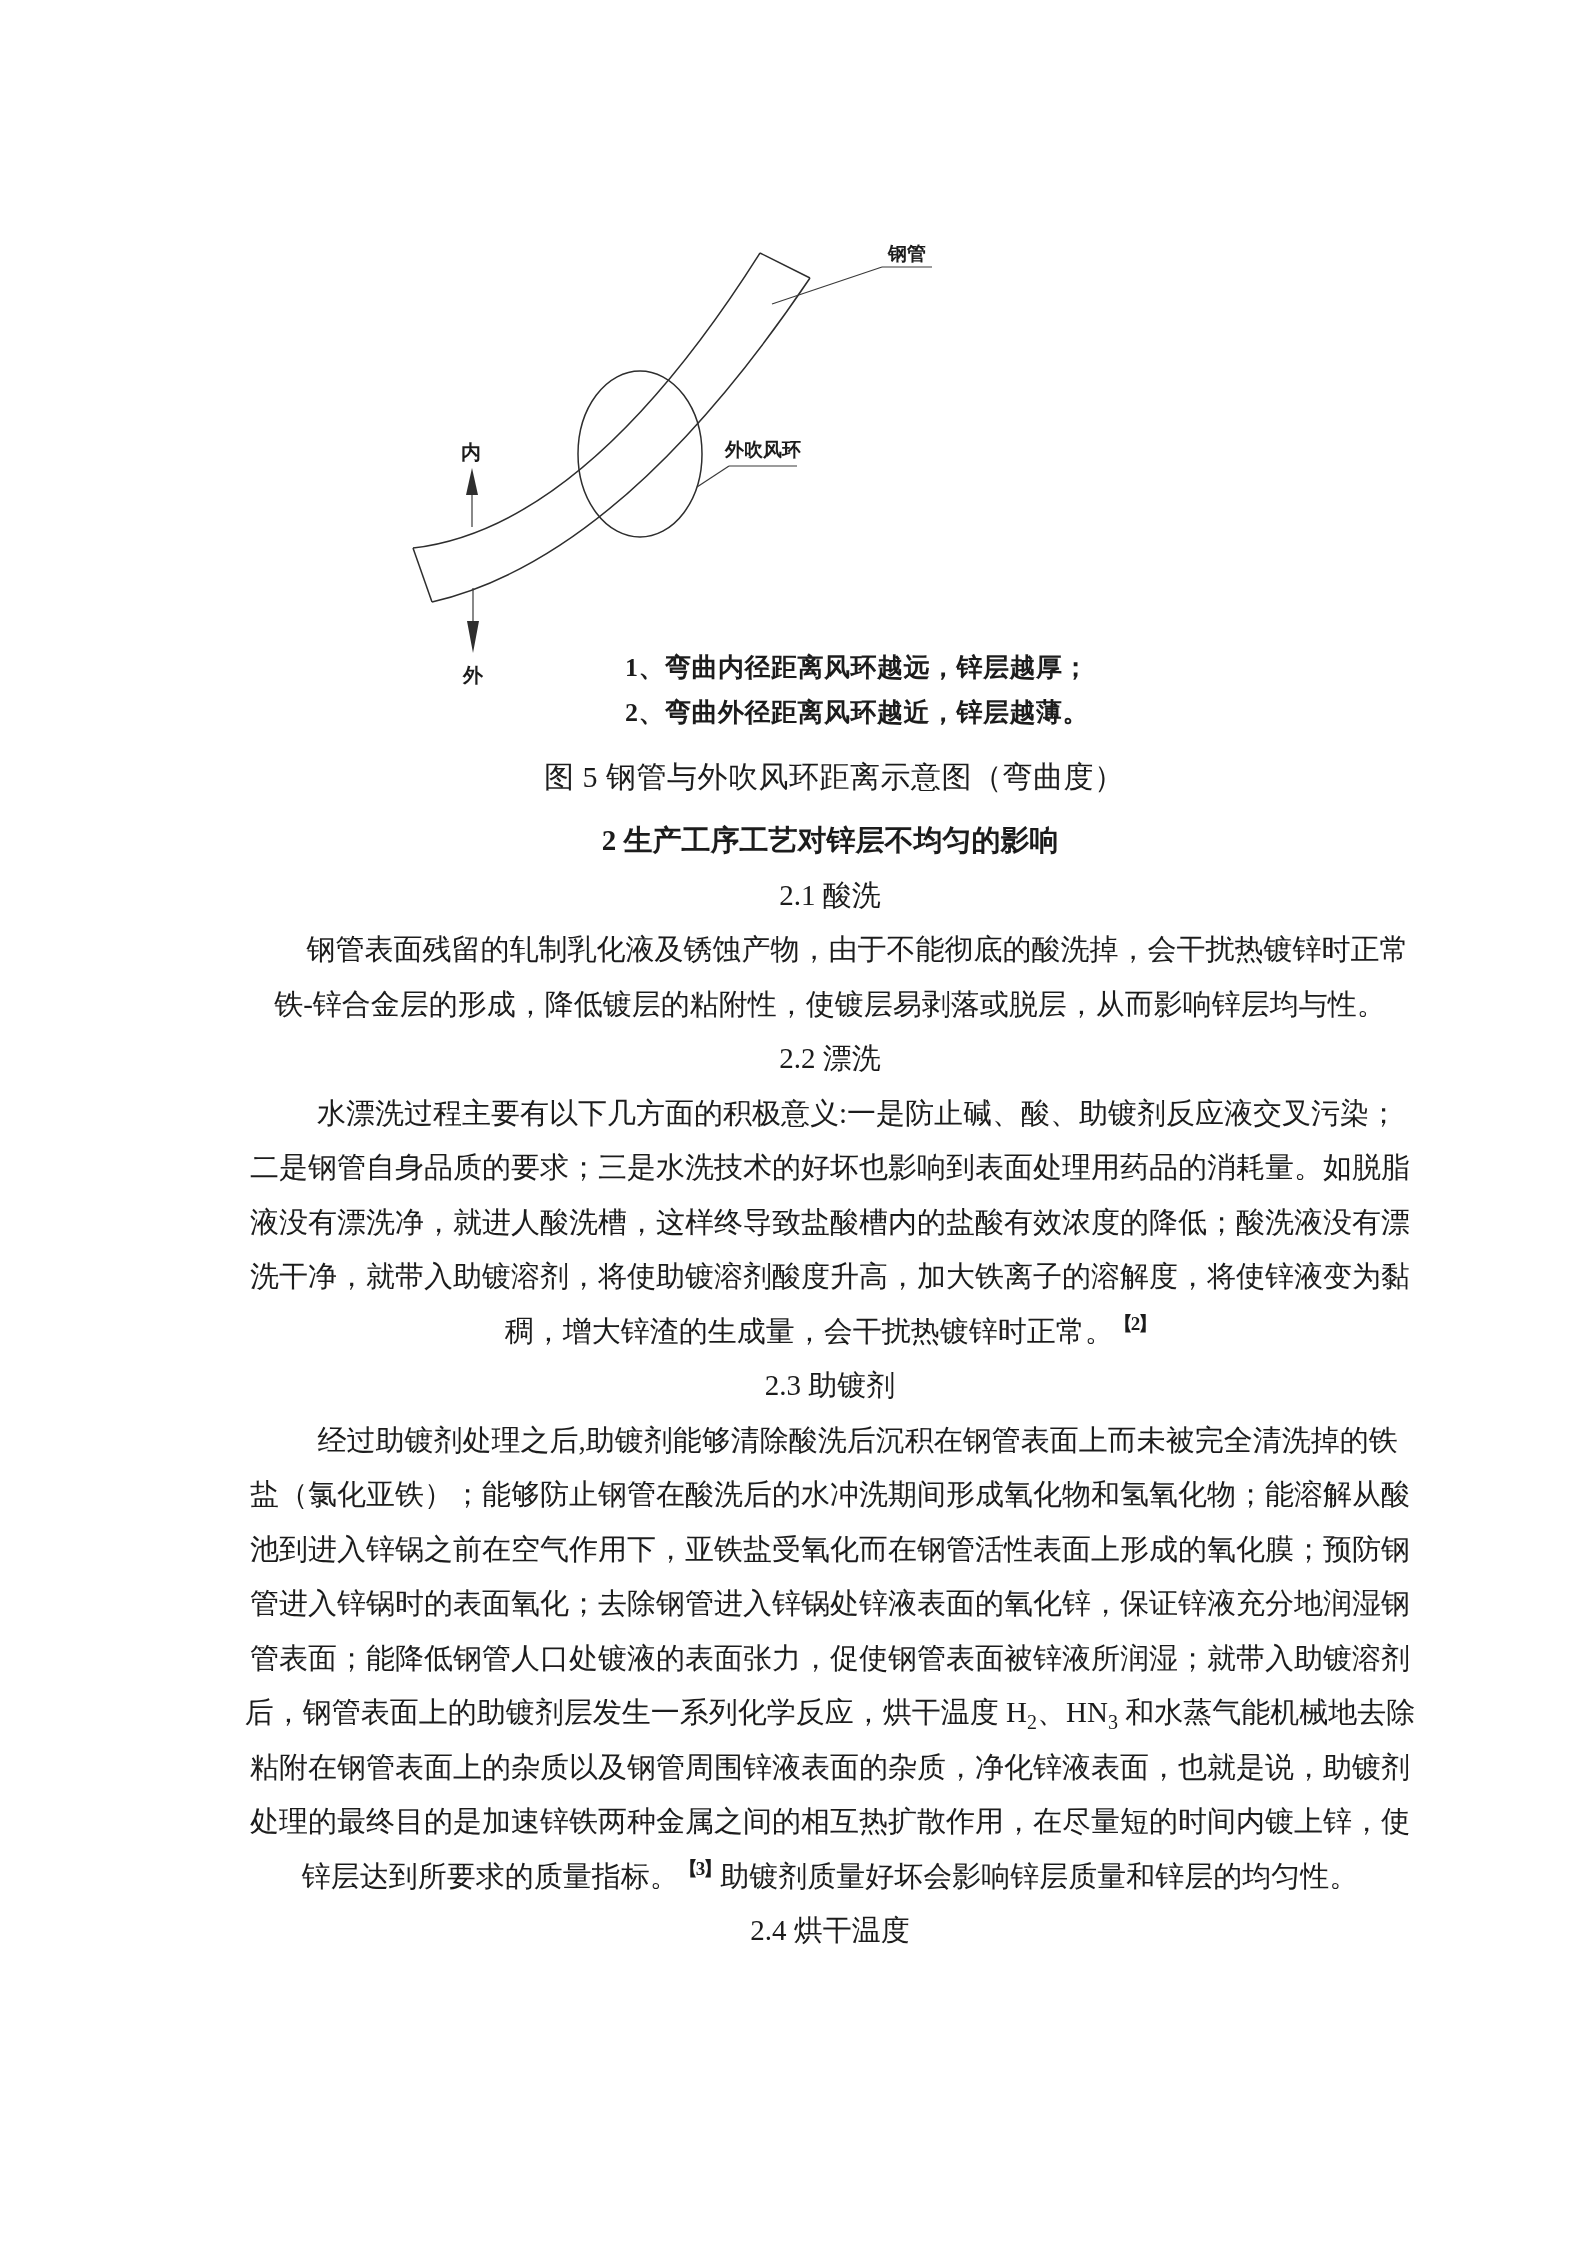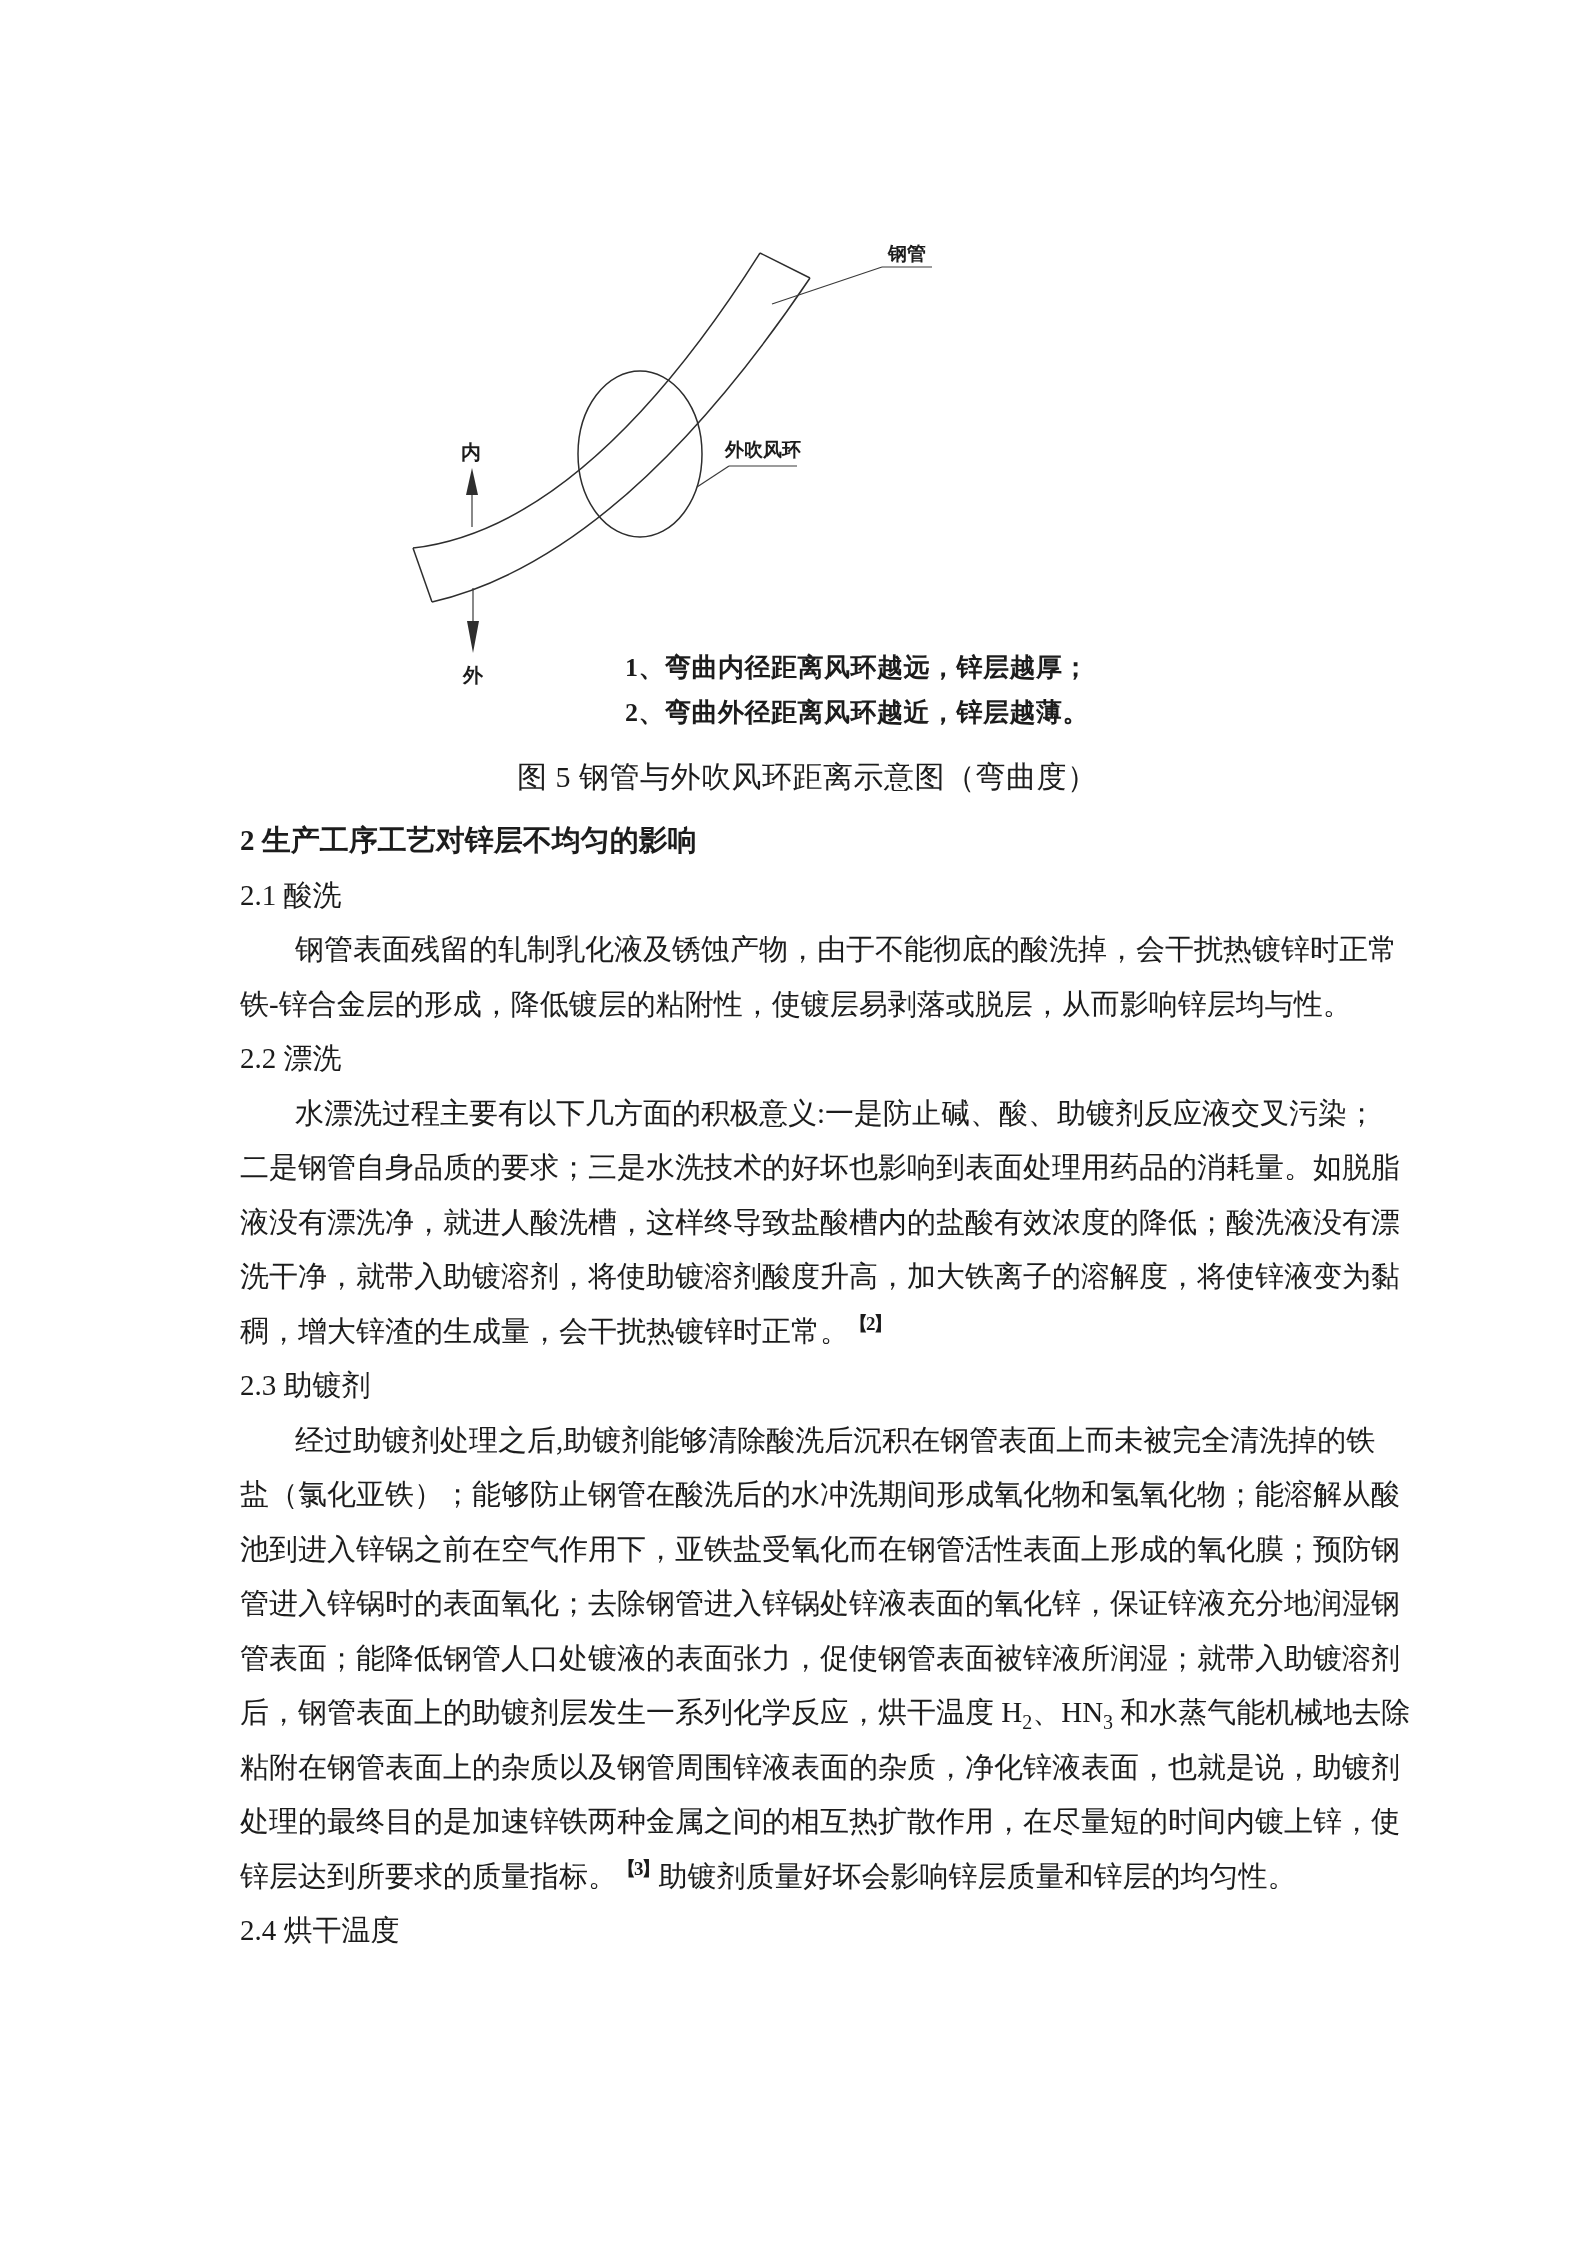--- a/index.html
+++ b/index.html
@@ -11,27 +11,27 @@
   .cad-line{stroke:#2e2e2e;stroke-width:1.5;fill:none;}
   .cad-thin{stroke:#3a3a3a;stroke-width:1.2;fill:none;}
   .cad-fill{fill:#2e2e2e;stroke:none;}
   .cad-label{font-family:"Liberation Serif","DejaVu Serif",serif;font-weight:bold;font-size:19px;fill:#1c1c1c;}
   .cad-label-big{font-family:"Liberation Serif","DejaVu Serif",serif;font-weight:bold;font-size:20px;fill:#1c1c1c;}
   .fig-notes{
     position:absolute;left:625px;top:645px;line-height:45px;
     font-size:26px;font-weight:bold;letter-spacing:0.5px;
   }
   .fig-caption{
-    position:absolute;left:517px;top:757px;font-size:30px;letter-spacing:0.5px;
+    position:absolute;left:544px;top:757px;font-size:30px;letter-spacing:0.5px;
   }
   .body-text{
     position:absolute;left:240px;top:813px;width:1180px;
     font-size:29px;
   }
-  .line{height:54.5px;line-height:54.5px;white-space:pre;}
+  .line{height:54.5px;line-height:54.5px;white-space:pre;text-align:center;}
   .line.h1{font-weight:bold;}
   .line.h2{font-weight:normal;}
   .line.indent{text-indent:55px;font-family:Liberation Serif, serif;}
   .sup{
     display:inline-block;font-size:19px;font-weight:bold;
     position:relative;top:-11px;letter-spacing:-2px;line-height:0;
   }
   .sub{
     display:inline-block;font-size:20px;
     position:relative;top:7px;line-height:0;

